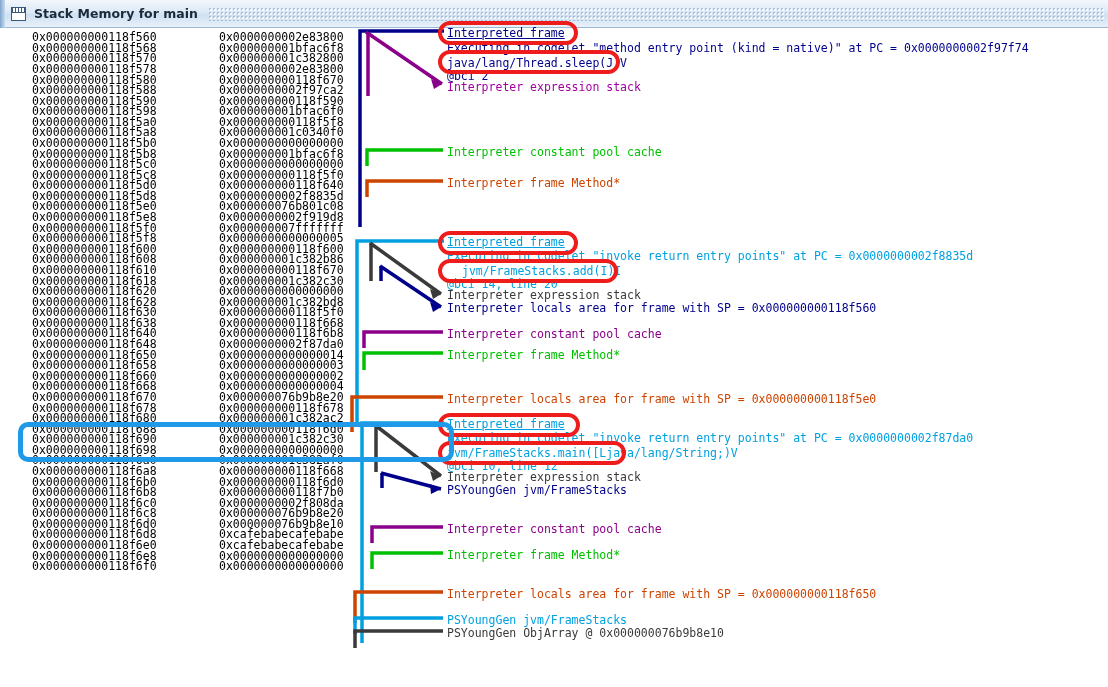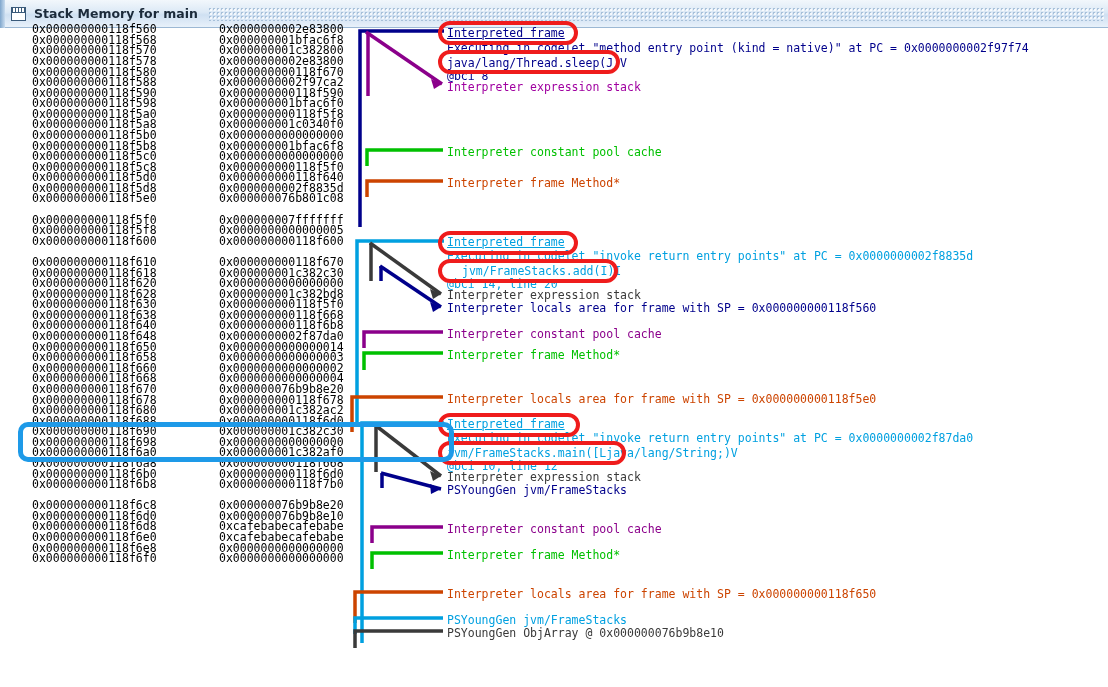--- a/index.html
+++ b/index.html
@@ -44,21 +44,21 @@
     flex:1 1 auto;height:14px;margin-left:10px;margin-right:4px;
     background-image:
       radial-gradient(#ffffff 0.7px,transparent 0.8px),
       radial-gradient(#9ab6d2 0.7px,transparent 0.8px);
     background-size:4px 4px,4px 4px;
     background-position:1px 1px,0 0;
     opacity:.85;
   }
 
   
-  .memwrap{position:absolute;left:0;top:20px;width:1108px;height:659px;}
+  .memwrap{position:absolute;left:0;top:28px;width:1108px;height:659px;}
   .memrow{
     position:absolute;left:0;width:410px;height:10.58px;
     font-size:11.5px;line-height:10.58px;color:#000;
     white-space:pre;
   }
   .addr{position:absolute;left:32px;}
   .val{position:absolute;left:219px;}
 
   
   .ann{
@@ -102,23 +102,25 @@
       <div class="memrow" style="top: 78.26px;"><span class="addr">0x000000000118f598</span><span class="val">0x000000001bfac6f0</span></div>
       <div class="memrow" style="top: 88.84px;"><span class="addr">0x000000000118f5a0</span><span class="val">0x000000000118f5f8</span></div>
       <div class="memrow" style="top: 99.42px;"><span class="addr">0x000000000118f5a8</span><span class="val">0x000000001c0340f0</span></div>
       <div class="memrow" style="top: 110px;"><span class="addr">0x000000000118f5b0</span><span class="val">0x0000000000000000</span></div>
       <div class="memrow" style="top: 120.58px;"><span class="addr">0x000000000118f5b8</span><span class="val">0x000000001bfac6f8</span></div>
       <div class="memrow" style="top: 131.16px;"><span class="addr">0x000000000118f5c0</span><span class="val">0x0000000000000000</span></div>
       <div class="memrow" style="top: 141.74px;"><span class="addr">0x000000000118f5c8</span><span class="val">0x000000000118f5f0</span></div>
       <div class="memrow" style="top: 152.32px;"><span class="addr">0x000000000118f5d0</span><span class="val">0x000000000118f640</span></div>
       <div class="memrow" style="top: 162.9px;"><span class="addr">0x000000000118f5d8</span><span class="val">0x0000000002f8835d</span></div>
       <div class="memrow" style="top: 173.48px;"><span class="addr">0x000000000118f5e0</span><span class="val">0x000000076b801c08</span></div>
+      <div class="memrow" style="top: 184.06px;"><span class="addr">0x000000000118f5e8</span><span class="val">0x0000000002f919d8</span></div>
       <div class="memrow" style="top: 194.64px;"><span class="addr">0x000000000118f5f0</span><span class="val">0x000000007fffffff</span></div>
       <div class="memrow" style="top: 205.22px;"><span class="addr">0x000000000118f5f8</span><span class="val">0x0000000000000005</span></div>
       <div class="memrow" style="top: 215.8px;"><span class="addr">0x000000000118f600</span><span class="val">0x000000000118f600</span></div>
+      <div class="memrow" style="top: 226.38px;"><span class="addr">0x000000000118f608</span><span class="val">0x000000001c382b86</span></div>
       <div class="memrow" style="top: 236.96px;"><span class="addr">0x000000000118f610</span><span class="val">0x000000000118f670</span></div>
       <div class="memrow" style="top: 247.54px;"><span class="addr">0x000000000118f618</span><span class="val">0x000000001c382c30</span></div>
       <div class="memrow" style="top: 258.12px;"><span class="addr">0x000000000118f620</span><span class="val">0x0000000000000000</span></div>
       <div class="memrow" style="top: 268.7px;"><span class="addr">0x000000000118f628</span><span class="val">0x000000001c382bd8</span></div>
       <div class="memrow" style="top: 279.28px;"><span class="addr">0x000000000118f630</span><span class="val">0x000000000118f5f0</span></div>
       <div class="memrow" style="top: 289.86px;"><span class="addr">0x000000000118f638</span><span class="val">0x000000000118f668</span></div>
       <div class="memrow" style="top: 300.44px;"><span class="addr">0x000000000118f640</span><span class="val">0x000000000118f6b8</span></div>
       <div class="memrow" style="top: 311.02px;"><span class="addr">0x000000000118f648</span><span class="val">0x0000000002f87da0</span></div>
       <div class="memrow" style="top: 321.6px;"><span class="addr">0x000000000118f650</span><span class="val">0x0000000000000014</span></div>
       <div class="memrow" style="top: 332.18px;"><span class="addr">0x000000000118f658</span><span class="val">0x0000000000000003</span></div>
@@ -127,33 +129,34 @@
       <div class="memrow" style="top: 363.92px;"><span class="addr">0x000000000118f670</span><span class="val">0x000000076b9b8e20</span></div>
       <div class="memrow" style="top: 374.5px;"><span class="addr">0x000000000118f678</span><span class="val">0x000000000118f678</span></div>
       <div class="memrow" style="top: 385.08px;"><span class="addr">0x000000000118f680</span><span class="val">0x000000001c382ac2</span></div>
       <div class="memrow" style="top: 395.66px;"><span class="addr">0x000000000118f688</span><span class="val">0x000000000118f6d0</span></div>
       <div class="memrow" style="top: 406.24px;"><span class="addr">0x000000000118f690</span><span class="val">0x000000001c382c30</span></div>
       <div class="memrow" style="top: 416.82px; text-align: right;"><span class="addr">0x000000000118f698</span><span class="val">0x0000000000000000</span></div>
       <div class="memrow" style="top: 427.4px;"><span class="addr">0x000000000118f6a0</span><span class="val">0x000000001c382af0</span></div>
       <div class="memrow" style="top: 437.98px;"><span class="addr">0x000000000118f6a8</span><span class="val">0x000000000118f668</span></div>
       <div class="memrow" style="top: 448.56px;"><span class="addr">0x000000000118f6b0</span><span class="val">0x000000000118f6d0</span></div>
       <div class="memrow" style="top: 459.14px;"><span class="addr">0x000000000118f6b8</span><span class="val">0x000000000118f7b0</span></div>
+      <div class="memrow" style="top: 469.72px;"><span class="addr">0x000000000118f6c0</span><span class="val">0x0000000002f808da</span></div>
       <div class="memrow" style="top: 480.3px;"><span class="addr">0x000000000118f6c8</span><span class="val">0x000000076b9b8e20</span></div>
       <div class="memrow" style="top: 490.88px;"><span class="addr">0x000000000118f6d0</span><span class="val">0x000000076b9b8e10</span></div>
       <div class="memrow" style="top: 501.46px; text-align: center;"><span class="addr">0x000000000118f6d8</span><span class="val">0xcafebabecafebabe</span></div>
       <div class="memrow" style="top: 512.04px;"><span class="addr">0x000000000118f6e0</span><span class="val">0xcafebabecafebabe</span></div>
       <div class="memrow" style="top: 522.62px; padding-left: 41px;"><span class="addr">0x000000000118f6e8</span><span class="val">0x0000000000000000</span></div>
       <div class="memrow" style="top: 533.2px;"><span class="addr">0x000000000118f6f0</span><span class="val">0x0000000000000000</span></div>
     </div>
 
   <div id="annlayer">
       <div class="ann" style="left: 447px; top: 28px; color: rgb(0, 0, 139); text-decoration: underline;">Interpreted frame</div>
       <div class="ann" style="left: 447px; top: 43px; color: rgb(0, 0, 139);">Executing in codelet "method entry point (kind = native)" at PC = 0x0000000002f97f74</div>
       <div class="ann" style="left: 447px; top: 58px; color: rgb(0, 0, 139);">java/lang/Thread.sleep(J)V</div>
-      <div class="ann" style="left: 447px; top: 71px; color: rgb(0, 0, 139);">@bci 8</div>
+      <div class="ann" style="left: 447px; top: 71px; color: rgb(0, 0, 139);">@bci 2</div>
       <div class="ann" style="left: 447px; top: 82px; color: rgb(160, 0, 160);">Interpreter expression stack</div>
       <div class="ann" style="left: 447px; top: 147px; color: rgb(0, 192, 0);">Interpreter constant pool cache</div>
       <div class="ann" style="left: 447px; top: 178px; color: rgb(204, 68, 0);">Interpreter frame Method*</div>
       <div class="ann" style="left: 447px; top: 237px; color: rgb(0, 160, 224); text-decoration: underline;">Interpreted frame</div>
       <div class="ann" style="left: 447px; top: 251px; color: rgb(0, 160, 224);">Executing in codelet "invoke return entry points" at PC = 0x0000000002f8835d</div>
       <div class="ann" style="left: 447px; top: 266px; color: rgb(0, 160, 224); margin-left: 15px;">jvm/FrameStacks.add(I)I</div>
       <div class="ann" style="left: 447px; top: 279px; color: rgb(0, 160, 224);">@bci 14, line 20</div>
       <div class="ann" style="left: 447px; top: 290px; color: rgb(58, 58, 58);">Interpreter expression stack</div>
       <div class="ann" style="left: 447px; top: 303px; color: rgb(0, 0, 139);">Interpreter locals area for frame with SP = 0x000000000118f560</div>
       <div class="ann" style="left: 447px; top: 329px; color: rgb(139, 0, 139);">Interpreter constant pool cache</div>

